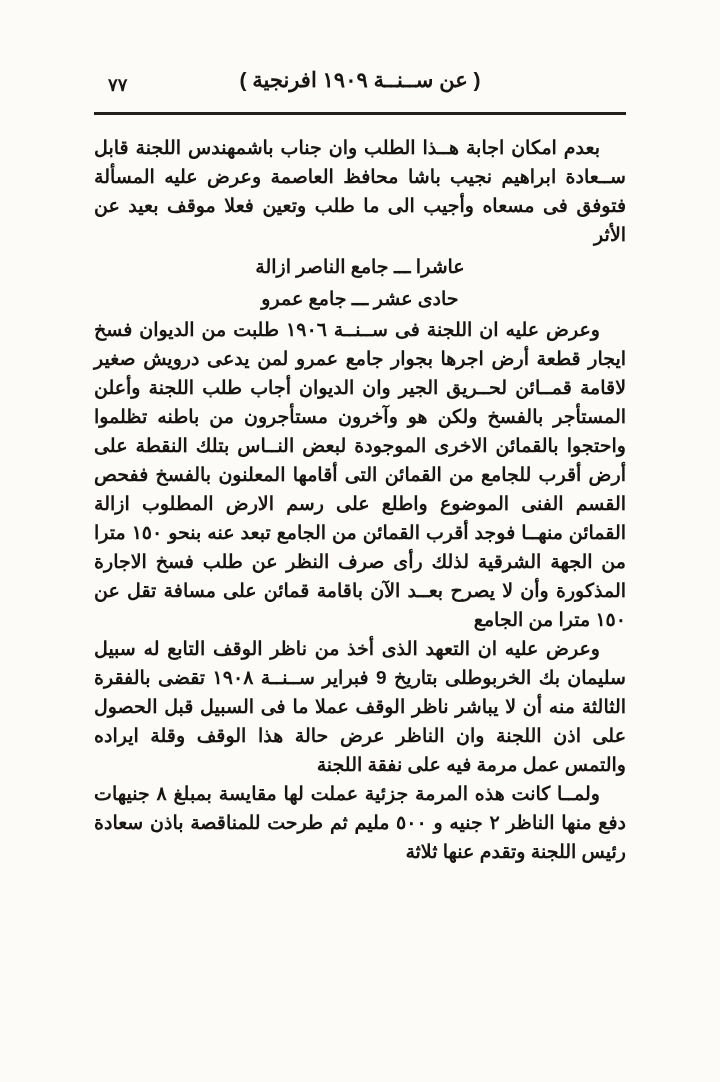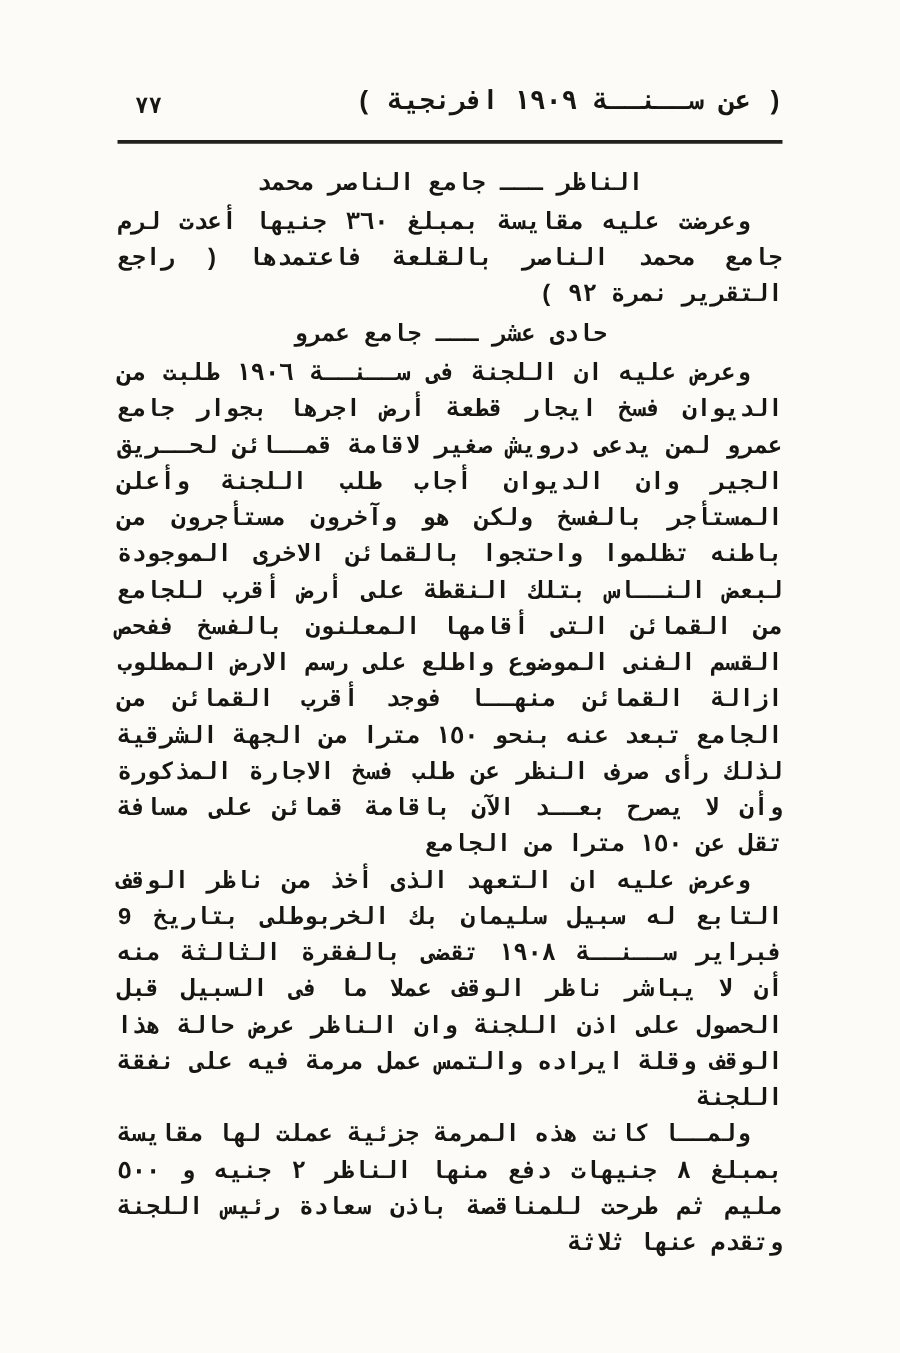--- a/index.html
+++ b/index.html
@@ -9,39 +9,39 @@
   }
   .page {
     position: relative;
     width: 720px;
     height: 1082px;
     margin: 0 auto;
     box-sizing: border-box;
     background: #fcfbf8;
     padding: 68px 94px 0 94px;
     direction: rtl;
-    font-family: Liberation Mono, monospace;
+    font-family: Liberation Sans, sans-serif;
     color: #181512;
     overflow: hidden;
   }
   .page-header {
     position: relative;
     height: 36px;
   }
   .page-number {
     position: absolute;
     left: 14px;
     top: 6px;
     font-size: 18px;
     font-weight: bold;
     letter-spacing: 1px;
   }
   .header-title {
     display: block;
-    text-align: right;
+    text-align: center;
     font-size: 21px;
     font-weight: bold;
   }
   .header-rule {
     height: 0;
     border-bottom: 3px solid #24201c;
     margin: 8px 0 18px 0;
   }
   .doc-body {
     font-size: 19px;
@@ -69,25 +69,25 @@
 
   <div class="page-header">
     <span class="page-number">٧٧</span>
     <span class="header-title">( عن ســنــة ١٩٠٩ افرنجية )</span>
   </div>
 
   <div class="header-rule"></div>
 
   <div class="doc-body">
 
+    <p class="para">بعدم امكان اجابة هــذا الطلب وان جناب باشمهندس اللجنة قابل ســعادة ابراهيم نجيب باشا محافظ العاصمة وعرض عليه المسألة فتوفق فى مسعاه وأجيب الى ما طلب وتعين فعلا موقف بعيد عن الأثر</p>
 
 
-    <p class="section-heading">الناظر ـــ جامع الناصر محمد</p>
+    <p class="section-heading">عاشرا ـــ جامع الناصر ازالة</p>
 
-    <p class="para">وعرضت عليه مقايسة بمبلغ ٣٦٠ جنيها أعدت لرم جامع محمد الناصر بالقلعة فاعتمدها ( راجع التقرير نمرة ٩٢ )</p>
 
     <p class="section-heading">حادى عشر ـــ جامع عمرو</p>
 
     <p class="para">وعرض عليه ان اللجنة فى ســنــة ١٩٠٦ طلبت من الديوان فسخ ايجار قطعة أرض اجرها بجوار جامع عمرو لمن يدعى درويش صغير لاقامة قمــائن لحــريق الجير وان الديوان أجاب طلب اللجنة وأعلن المستأجر بالفسخ ولكن هو وآخرون مستأجرون من باطنه تظلموا واحتجوا بالقمائن الاخرى الموجودة لبعض النــاس بتلك النقطة على أرض أقرب للجامع من القمائن التى أقامها المعلنون بالفسخ ففحص القسم الفنى الموضوع واطلع على رسم الارض المطلوب ازالة القمائن منهــا فوجد أقرب القمائن من الجامع تبعد عنه بنحو ١٥٠ مترا من الجهة الشرقية لذلك رأى صرف النظر عن طلب فسخ الاجارة المذكورة وأن لا يصرح بعــد الآن باقامة قمائن على مسافة تقل عن ١٥٠ مترا من الجامع</p>
 
 
     <p class="para">وعرض عليه ان التعهد الذى أخذ من ناظر الوقف التابع له سبيل سليمان بك الخربوطلى بتاريخ 9 فبراير ســنــة ١٩٠٨ تقضى بالفقرة الثالثة منه أن لا يباشر ناظر الوقف عملا ما فى السبيل قبل الحصول على اذن اللجنة وان الناظر عرض حالة هذا الوقف وقلة ايراده والتمس عمل مرمة فيه على نفقة اللجنة</p>
 
     <p class="para">ولمــا كانت هذه المرمة جزئية عملت لها مقايسة بمبلغ ٨ جنيهات دفع منها الناظر ٢ جنيه و ٥٠٠ مليم ثم طرحت للمناقصة باذن سعادة رئيس اللجنة وتقدم عنها ثلاثة</p>
 

